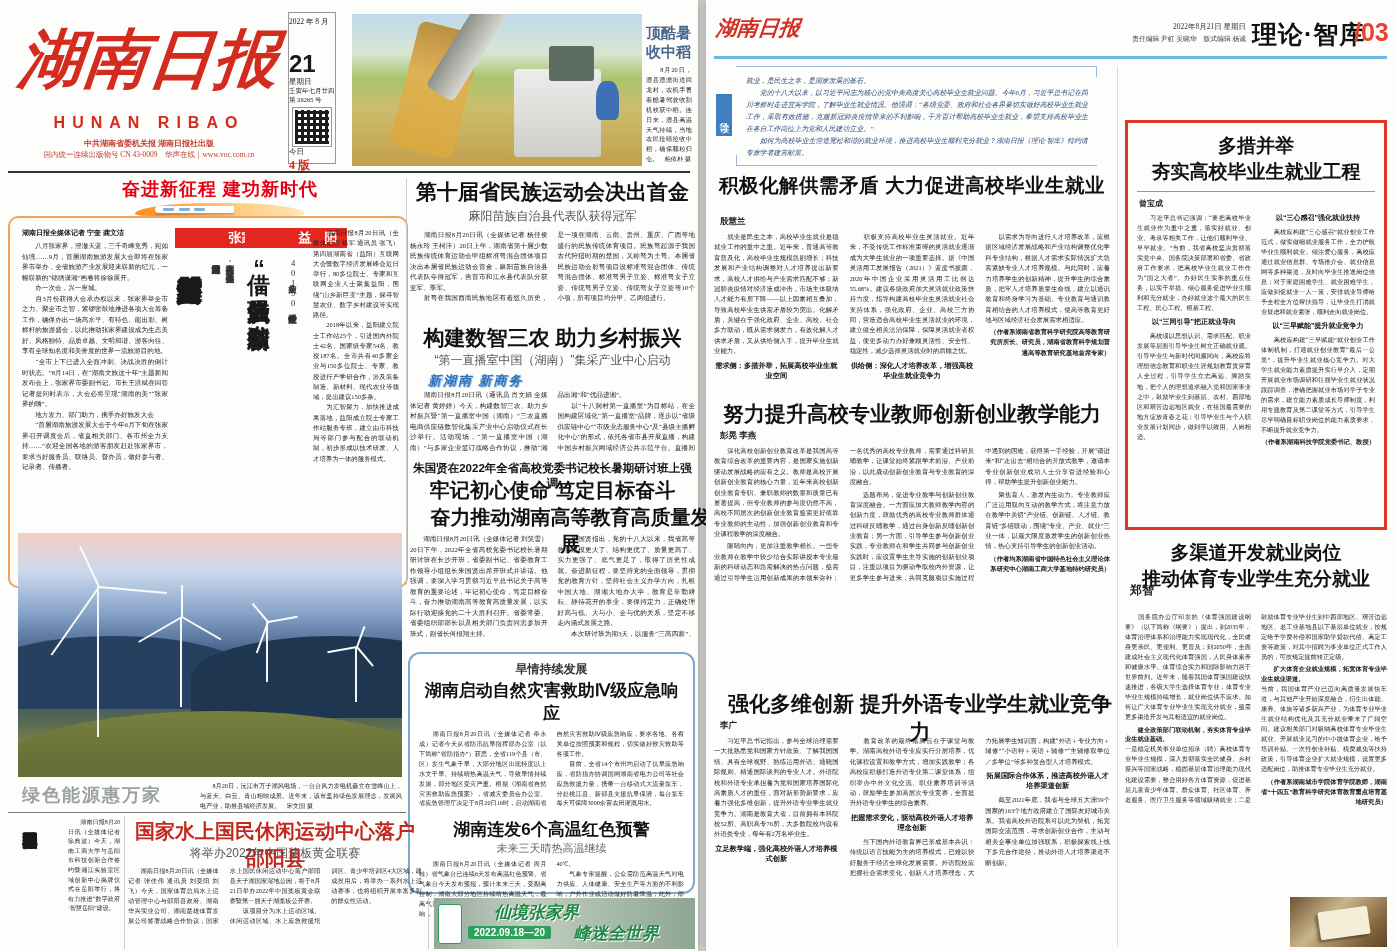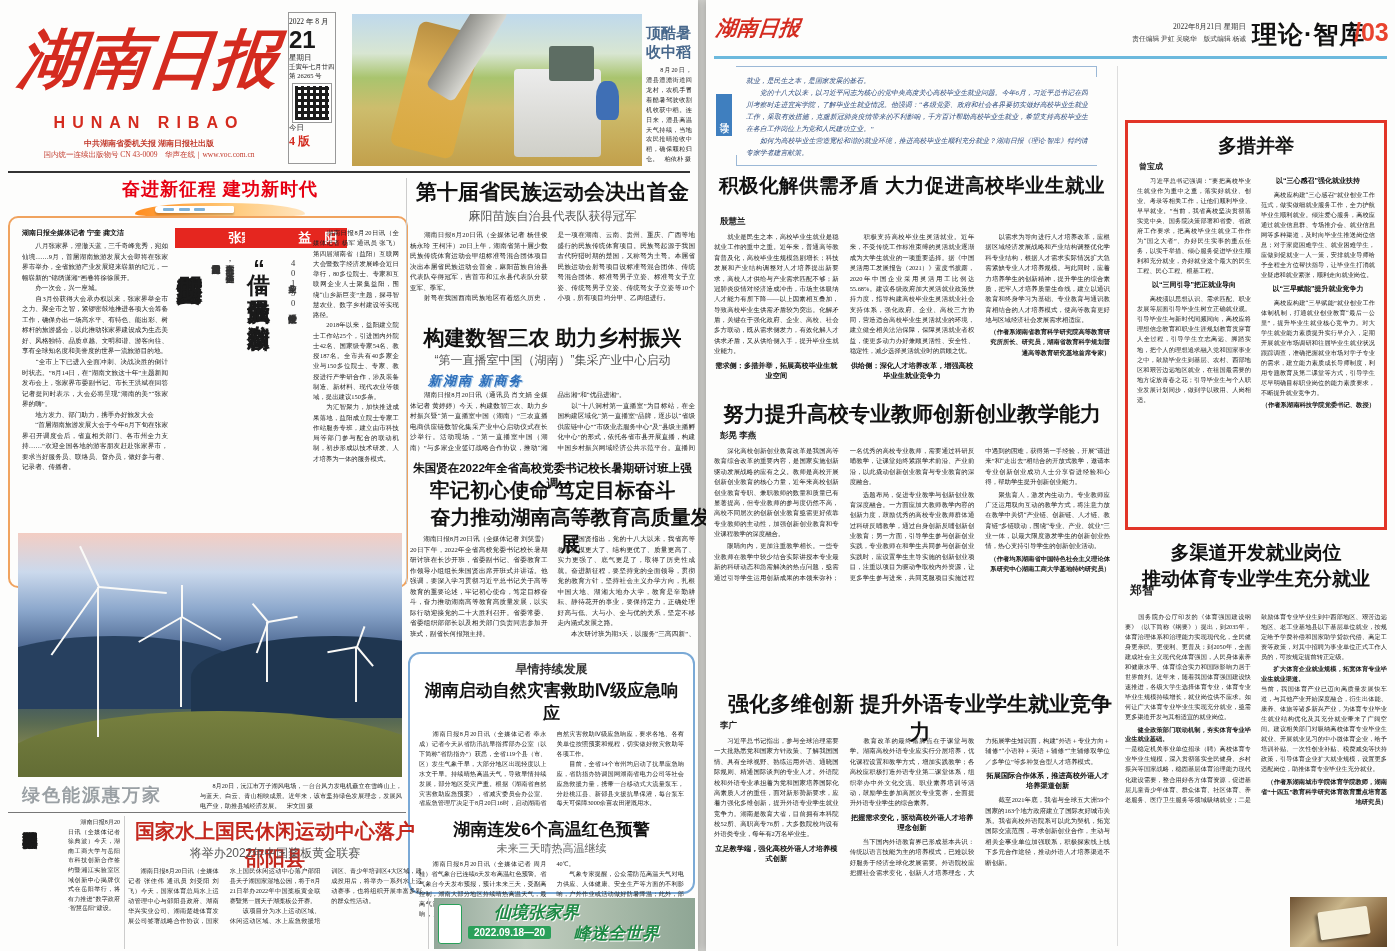--- a/index.html
+++ b/index.html
@@ -66,21 +66,21 @@
       <div class="abs" style="left:12px;top:6px;width:274px;height:108px;font-size:64px;font-weight:bold;font-style:italic;
                   color:#d42b1f;letter-spacing:1px;line-height:108px;text-align:center;transform:skewX(-6deg);">湖南日报</div>
       <div class="abs sans" style="left:12px;top:114px;width:274px;text-align:center;color:#d42b1f;font-weight:bold;
                   font-size:16px;letter-spacing:7px;">HUNAN  RIBAO</div>
       <div class="abs" style="left:0;top:138px;width:298px;text-align:center;color:#c23a2c;font-size:8px;font-weight:bold;">中共湖南省委机关报  湖南日报社出版</div>
       <div class="abs" style="left:0;top:150px;width:298px;text-align:center;color:#c23a2c;font-size:7.5px;">国内统一连续出版物号 CN 43-0009　华声在线｜www.voc.com.cn</div>
     </div>
 
     <div class="abs" style="left:288px;top:12px;width:48px;height:152px;border:1px solid #999;text-align:left;padding-top:4px;box-sizing:border-box;">
       <div style="font-size:7.5px;">2022 年 8 月</div>
-      <div class="sans" style="font-size:24px;font-weight:bold;line-height:26px;">21</div>
+      <div class="sans" style="font-size:24px;font-weight:bold;line-height:26px;margin-top:24px;">21</div>
       <div style="font-size:7.5px;">星期日</div>
       <div style="font-size:6.5px;">壬寅年七月廿四</div>
       <div style="font-size:6.5px;">第 26265 号</div>
       <div class="qr"></div>
       <div style="font-size:7.5px;">今日</div>
       <div style="font-size:12px;font-weight:bold;color:#d42b1f;">4 版</div>
     </div>
 
     <div class="abs rice-photo" style="left:352px;top:14px;width:290px;height:152px;">
       <div class="grain-stream"></div>
@@ -281,20 +281,21 @@
       <h4 class="subhead">把握需求变化，驱动高校外语人才培养理念创新</h4>
       <p class="bp">　　当下国内外语教育界已形成基本共识：传统以语言技能为主的培养模式，已难以较好服务于经济全球化发展需要。外语院校应把握社会需求变化，创新人才培养理念，大力拓展学生知识面，构建“外语＋专业方向＋辅修”“小语种＋英语＋辅修”“主辅修双学位／多学位”等多种复合型人才培养模式。</p>
       <h4 class="subhead">拓展国际合作体系，推进高校外语人才培养渠道创新</h4>
       <p class="bp">　　截至2021年底，我省与全球五大洲59个国家的163个地方政府建立了国际友好城市关系。我省高校外语院系可以此为契机，拓宽国际交流范围，寻求创新创业合作，主动与相关企事业单位加强联系，积极探索线上线下多元合作途径，推动外语人才培养渠道不断创新。</p>
     </div>
 
     <div class="abs divider-v" style="left:411px;top:66px;height:880px;background:#ddd;"></div>
 
     <div class="abs redbox" style="left:419px;top:120px;width:262px;height:410px;padding:10px 9px;box-sizing:border-box;">
       <h2 class="hl-center" style="font-size:19px;">多措并举</h2>
+      <h2 class="hl-center" style="font-size:19px;margin-bottom:6px;border-bottom:1px solid #999;padding-bottom:6px;">夯实高校毕业生就业工程</h2>
       <div class="author" style="margin:2px 0 4px 2px;font-size:8px;">曾宝成</div>
       <div class="cols-2" style="height:318px;overflow:hidden;">
         <p class="bp" style="font-size:6.2px;">　　习近平总书记强调：“要把高校毕业生就业作为重中之重，落实好就业、创业、考录等相关工作，让他们顺利毕业、早早就业。”当前，我省高校坚决贯彻落实党中央、国务院决策部署和省委、省政府工作要求，把高校毕业生就业工作作为“国之大者”、办好民生实事的重点任务，以实干举措、倾心服务促进毕业生顺利和充分就业，办好就业这个最大的民生工程、民心工程、根基工程。</p>
         <h4 class="subhead" style="font-size:7px;">以“三同引导”把正就业导向</h4>
         <p class="bp" style="font-size:6.2px;">　　高校须以思想认识、需求匹配、职业发展等层面引导毕业生树立正确就业观。引导毕业生与新时代同频同向，高校应将理想信念教育和职业生涯规划教育贯穿育人全过程，引导学生立志高远、脚踏实地，把个人的理想追求融入党和国家事业之中，鼓励毕业生到基层、农村、西部地区和艰苦边远地区就业，在祖国最需要的地方绽放青春之花；引导毕业生与个人职业发展计划同步，做到学以致用、人岗相适。</p>
         <h4 class="subhead" style="font-size:7px;">以“三心感召”强化就业扶持</h4>
         <p class="bp" style="font-size:6.2px;">　　高校应构建“三心感召”就业创业工作范式，做实做细就业服务工作，全力护航毕业生顺利就业。倾注爱心服务，高校应通过就业信息群、专场推介会、就业信息网等多种渠道，及时向毕业生推送岗位信息；对于家庭困难学生、就业困难学生，应做到促就业一人一策，安排就业导师给予全程全方位帮扶指导，让毕业生打消就业疑虑和就业紧张，顺利走向就业岗位。</p>
         <h4 class="subhead" style="font-size:7px;">以“三早赋能”提升就业竞争力</h4>
         <p class="bp" style="font-size:6.2px;">　　高校应构建“三早赋能”就业创业工作体制机制，打通就业创业教育“最后一公里”，提升毕业生就业核心竞争力。对大学生就业能力素质提升实行早介入，定期开展就业市场调研和往届毕业生就业状况跟踪调查，准确把握就业市场对学子专业的需求，建立能力素质成长导师制度，利用专题教育及第二课堂等方式，引导学生尽早明确目标职业岗位的能力素质要求，不断提升就业竞争力。</p>
         <p class="ender">（作者系湖南科技学院党委书记、教授）</p>

